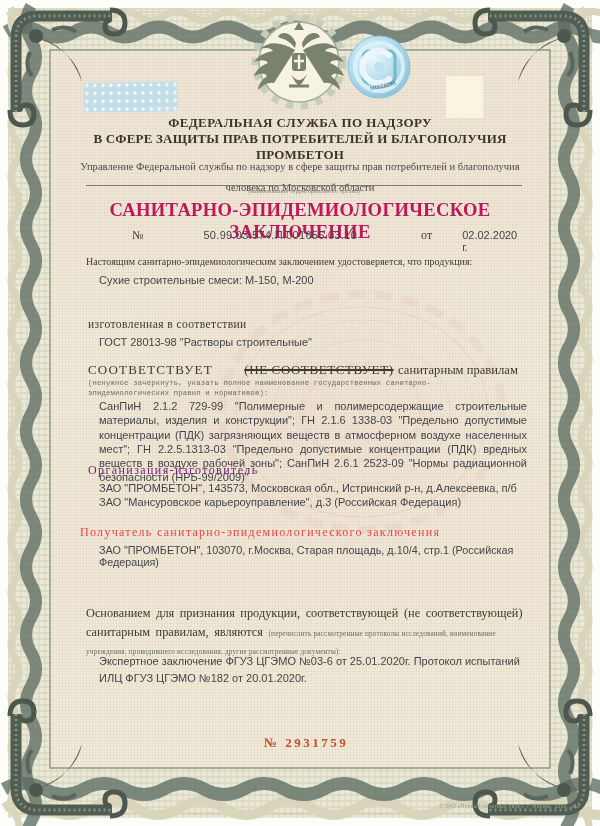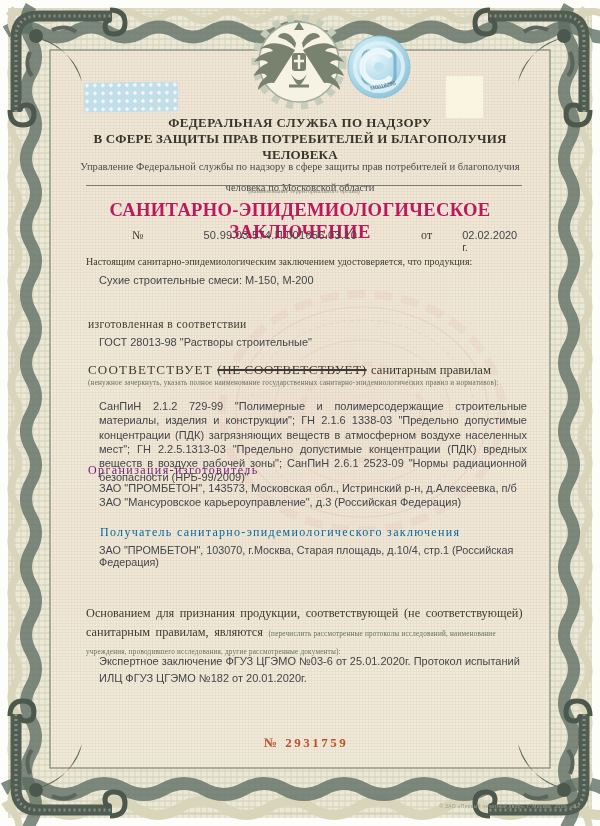--- a/index.html
+++ b/index.html
@@ -111,21 +111,21 @@
       <circle r="31" fill="url(#hg)" stroke="#8fc3d8" stroke-width="1"></circle>
       <circle r="24" fill="none" stroke="#ddf1f7" stroke-width="4" opacity=".9"></circle>
       <rect x="-16" y="-16" width="32" height="32" rx="6" fill="none" stroke="#74aec6" stroke-width="3" opacity=".85"></rect>
       <path d="M10,-12 A16,16 0 1 0 10,12" fill="none" stroke="#eef8fb" stroke-width="6" stroke-linecap="round" opacity=".95"></path>
       <circle r="5" fill="#bfe2ef"></circle>
       <text y="21" transform="rotate(-12)" text-anchor="middle" font-family="Liberation Sans, sans-serif" font-size="5.5" fill="#3c4d57" opacity=".85">М0018295</text>
     </g>
   </svg>
 
   <div class="txt serif bold center" style="left:60px;top:115px;width:480px;font-size:13px;letter-spacing:.4px;color:#38352c;">ФЕДЕРАЛЬНАЯ СЛУЖБА ПО НАДЗОРУ</div>
-  <div class="txt serif bold center" style="left:55px;top:131px;width:490px;font-size:13px;letter-spacing:.2px;color:#38352c;">В СФЕРЕ ЗАЩИТЫ ПРАВ ПОТРЕБИТЕЛЕЙ И БЛАГОПОЛУЧИЯ  ЧЕЛОВЕКА</div>
+  <div class="txt serif bold center" style="left:55px;top:131px;width:490px;font-size:13px;letter-spacing:.2px;color:#38352c;">В СФЕРЕ ЗАЩИТЫ ПРАВ ПОТРЕБИТЕЛЕЙ И БЛАГОПОЛУЧИЯ  ПРОМБЕТОН</div>
 
   <div class="txt sans center" style="left:68px;top:156px;width:464px;font-size:10.6px;line-height:21px;color:#4a4c50;font-family:Liberation Serif, serif;">Управление Федеральной службы по надзору в сфере защиты прав потребителей и благополучия человека по Московской области</div>
 
   <div class="rule" style="top:185px;"></div>
   <div class="txt serif center" style="left:86px;top:187px;width:436px;font-size:6.3px;color:#8a8878;">(наименование территориального органа)</div>
 
   <div class="txt serif bold center" style="left:55px;top:199px;width:490px;font-size:18.6px;letter-spacing:.3px;color:#be185d;">САНИТАРНО-ЭПИДЕМИОЛОГИЧЕСКОЕ ЗАКЛЮЧЕНИЕ</div>
 
   <div class="txt" style="left:86px;top:228px;width:436px;display:flex;align-items:baseline;">
     <span class="serif" style="margin-left:46px;font-size:12px;">№</span>
@@ -135,31 +135,31 @@
   </div>
 
   <div class="txt serif" style="left:86px;top:256px;width:438px;font-size:10px;">Настоящим санитарно-эпидемиологическим заключением удостоверяется, что продукция:</div>
   <div class="txt sans" style="left:99px;top:274px;width:420px;font-size:11px;">Сухие строительные смеси: М-150, М-200</div>
 
   <div class="txt serif" style="left:88px;top:318px;font-size:11.6px;letter-spacing:.4px;">изготовленная в соответствии</div>
   <div class="txt sans" style="left:99px;top:336px;font-size:11px;">ГОСТ 28013-98 "Растворы строительные"</div>
 
   <div class="txt" style="left:88px;top:360px;width:436px;">
     <span class="serif" style="font-size:13px;letter-spacing:1.2px;color:#3e3a31;">СООТВЕТСТВУЕТ</span>
-    <span class="serif struck" style="font-size:13px;letter-spacing:.6px;color:#3e3a31;">(НЕ СООТВЕТСТВУЕТ)</span>
+    <span class="serif struck" style="font-size:13px;letter-spacing:.6px;color:#3e3a31;margin-left:27px;">(НЕ СООТВЕТСТВУЕТ)</span>
     <span class="serif" style="font-size:12.6px;color:#3e3a31;">санитарным правилам</span>
   </div>
-  <div class="txt tinynote" style="left:88px;top:378px;width:420px;line-height:10px;">(ненужное зачеркнуть, указать полное наименование государственных санитарно-эпидемиологических правил и нормативов):</div>
+  <div class="txt tinynote" style="left:88px;top:378px;width:420px;line-height:10px;font-family:Liberation Mono, monospace;">(ненужное зачеркнуть, указать полное наименование государственных санитарно-эпидемиологических правил и нормативов):</div>
 
   <div class="txt sans just" style="left:99px;top:399px;width:428px;font-size:11px;line-height:14.3px;">СанПиН 2.1.2 729-99 "Полимерные и полимерсодержащие строительные материалы, изделия и конструкции"; ГН 2.1.6 1338-03 "Предельно допустимые концентрации (ПДК) загрязняющих веществ в атмосферном воздухе населенных мест"; ГН 2.2.5.1313-03 "Предельно допустимые концентрации (ПДК) вредных веществ в воздухе рабочей зоны"; СанПиН 2.6.1 2523-09 "Нормы радиационной безопасности (НРБ-99/2009)"</div>
 
   <div class="txt serif" style="left:88px;top:463px;font-size:12px;letter-spacing:1.4px;color:#701a75;">Организация-изготовитель</div>
   <div class="txt sans" style="left:99px;top:481px;width:426px;font-size:11px;line-height:14px;">ЗАО "ПРОМБЕТОН", 143573, Московская обл., Истринский р-н, д.Алексеевка, п/б ЗАО "Мансуровское карьероуправление", д.3 (Российская Федерация)</div>
 
-  <div class="txt serif" style="left:100px;top:525px;font-size:12px;letter-spacing:1.3px;color:#0369a1;text-align:center;">Получатель санитарно-эпидемиологического заключения</div>
+  <div class="txt serif" style="left:80px;top:525px;font-size:12px;letter-spacing:1.3px;color:#ef4444;text-align:center;">Получатель санитарно-эпидемиологического заключения</div>
   <div class="txt sans" style="left:99px;top:544px;width:430px;font-size:10.8px;">ЗАО "ПРОМБЕТОН", 103070, г.Москва, Старая площадь, д.10/4, стр.1 (Российская Федерация)</div>
 
   <div class="txt" style="left:86px;top:603px;width:440px;">
     <span class="serif" style="font-size:12.3px;line-height:16.5px;word-spacing:2.5px;color:#3e3a31;">Основанием для признания продукции, соответствующей (не соответствующей) санитарным правилам, являются </span>
     <span class="tinynote" style="line-height:10.5px;">(перечислить рассмотренные протоколы исследований, наименование учреждения, проводившего исследования, другие рассмотренные документы):</span>
   </div>
   <div class="txt sans" style="left:99px;top:653px;width:430px;font-size:11px;line-height:17px;">Экспертное заключение ФГУЗ ЦГЭМО №03-6 от 25.01.2020г. Протокол испытаний ИЛЦ ФГУЗ ЦГЭМО №182 от 20.01.2020г.</div>
 
   <div class="txt rednum" style="left:264px;top:735px;">№ 2931759</div>
 

